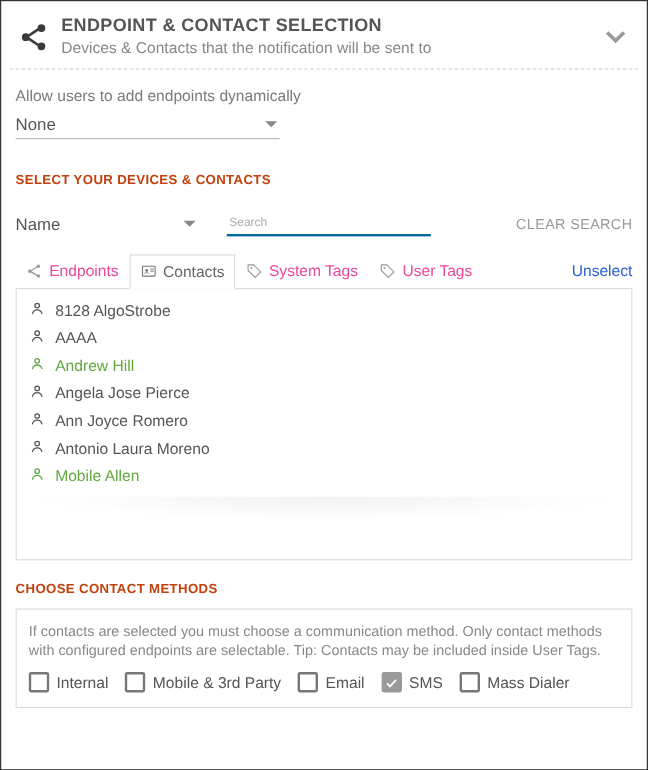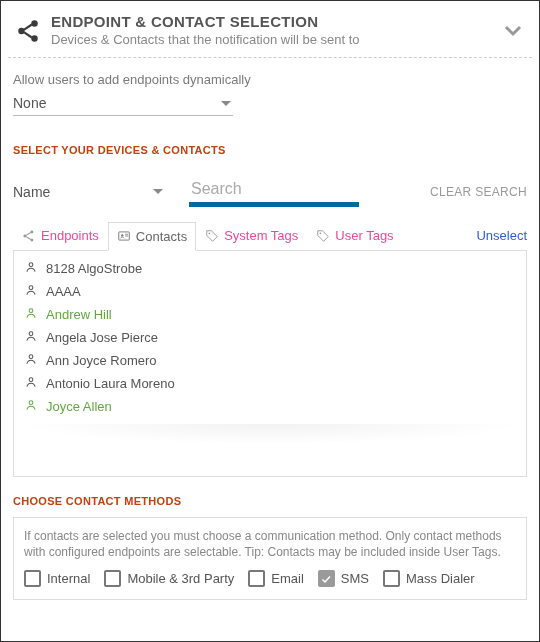--- a/index.html
+++ b/index.html
@@ -33,21 +33,21 @@
     cursor:pointer;
   }
   .caret { width:0;height:0;border-left:5px solid transparent;border-right:5px solid transparent;border-top:5px solid #888;}
   .section-title {
     font-size: 11px; font-weight: bold; color:#c2410c; letter-spacing:.3px;
     margin: 28px 0 20px;
   }
   .filter-row { display:flex; align-items:center; gap:26px; }
   .filter-name { display:flex; justify-content:space-between; align-items:center; width:150px; font-size:14px; color:#555;}
   .search-input {
-    border:none; border-bottom:5px solid #0369a1; font-size:16px; color:#555;
+    border:none; border-bottom:2px solid #0369a1; font-size:10px; color:#555;
     padding:4px 2px; width:170px; outline:none; background:transparent;
   }
   .search-input::placeholder{color:#aaa;}
   .clear-search { margin-left:auto; font-size:12px; font-weight:normal; letter-spacing:.3px; color:#999; cursor:pointer;}
   .tabs-row { display:flex; align-items:center; border-bottom:1px solid #ddd; margin-top:14px;}
   .tab {
     display:flex; align-items:center; gap:5px; padding:6px 8px;
     font-size:13px; color:#ec4899; border:1px solid transparent; cursor:pointer;
     position:relative;
   }
@@ -197,21 +197,21 @@
               <circle cx="12" cy="8" r="3.2"></circle>
               <path d="M5 20c1-4.4 4.2-6 7-6s6 1.6 7 6"></path>
             </svg></span>
           <span>Antonio Laura Moreno</span>
         </div>
         <div class="row selected">
           <span><svg viewBox="0 0 24 24" fill="none" stroke="currentColor" stroke-width="1.8">
               <circle cx="12" cy="8" r="3.2"></circle>
               <path d="M5 20c1-4.4 4.2-6 7-6s6 1.6 7 6"></path>
             </svg></span>
-          <span>Joyce Allen</span>
+          <span>Mobile Allen</span>
         </div>
         <div class="gap-row"></div>
         <div class="row"></div>
       </div>
   </div>
 
   <div class="section-title" style="margin:18px 0 8px">CHOOSE CONTACT METHODS</div>
   <div class="methods-box">
     <div class="methods-tip">If contacts are selected you must choose a communication method. Only contact methods with configured endpoints are selectable. Tip: Contacts may be included inside User Tags.</div>
     <div class="methods-row" id="methods-row">

